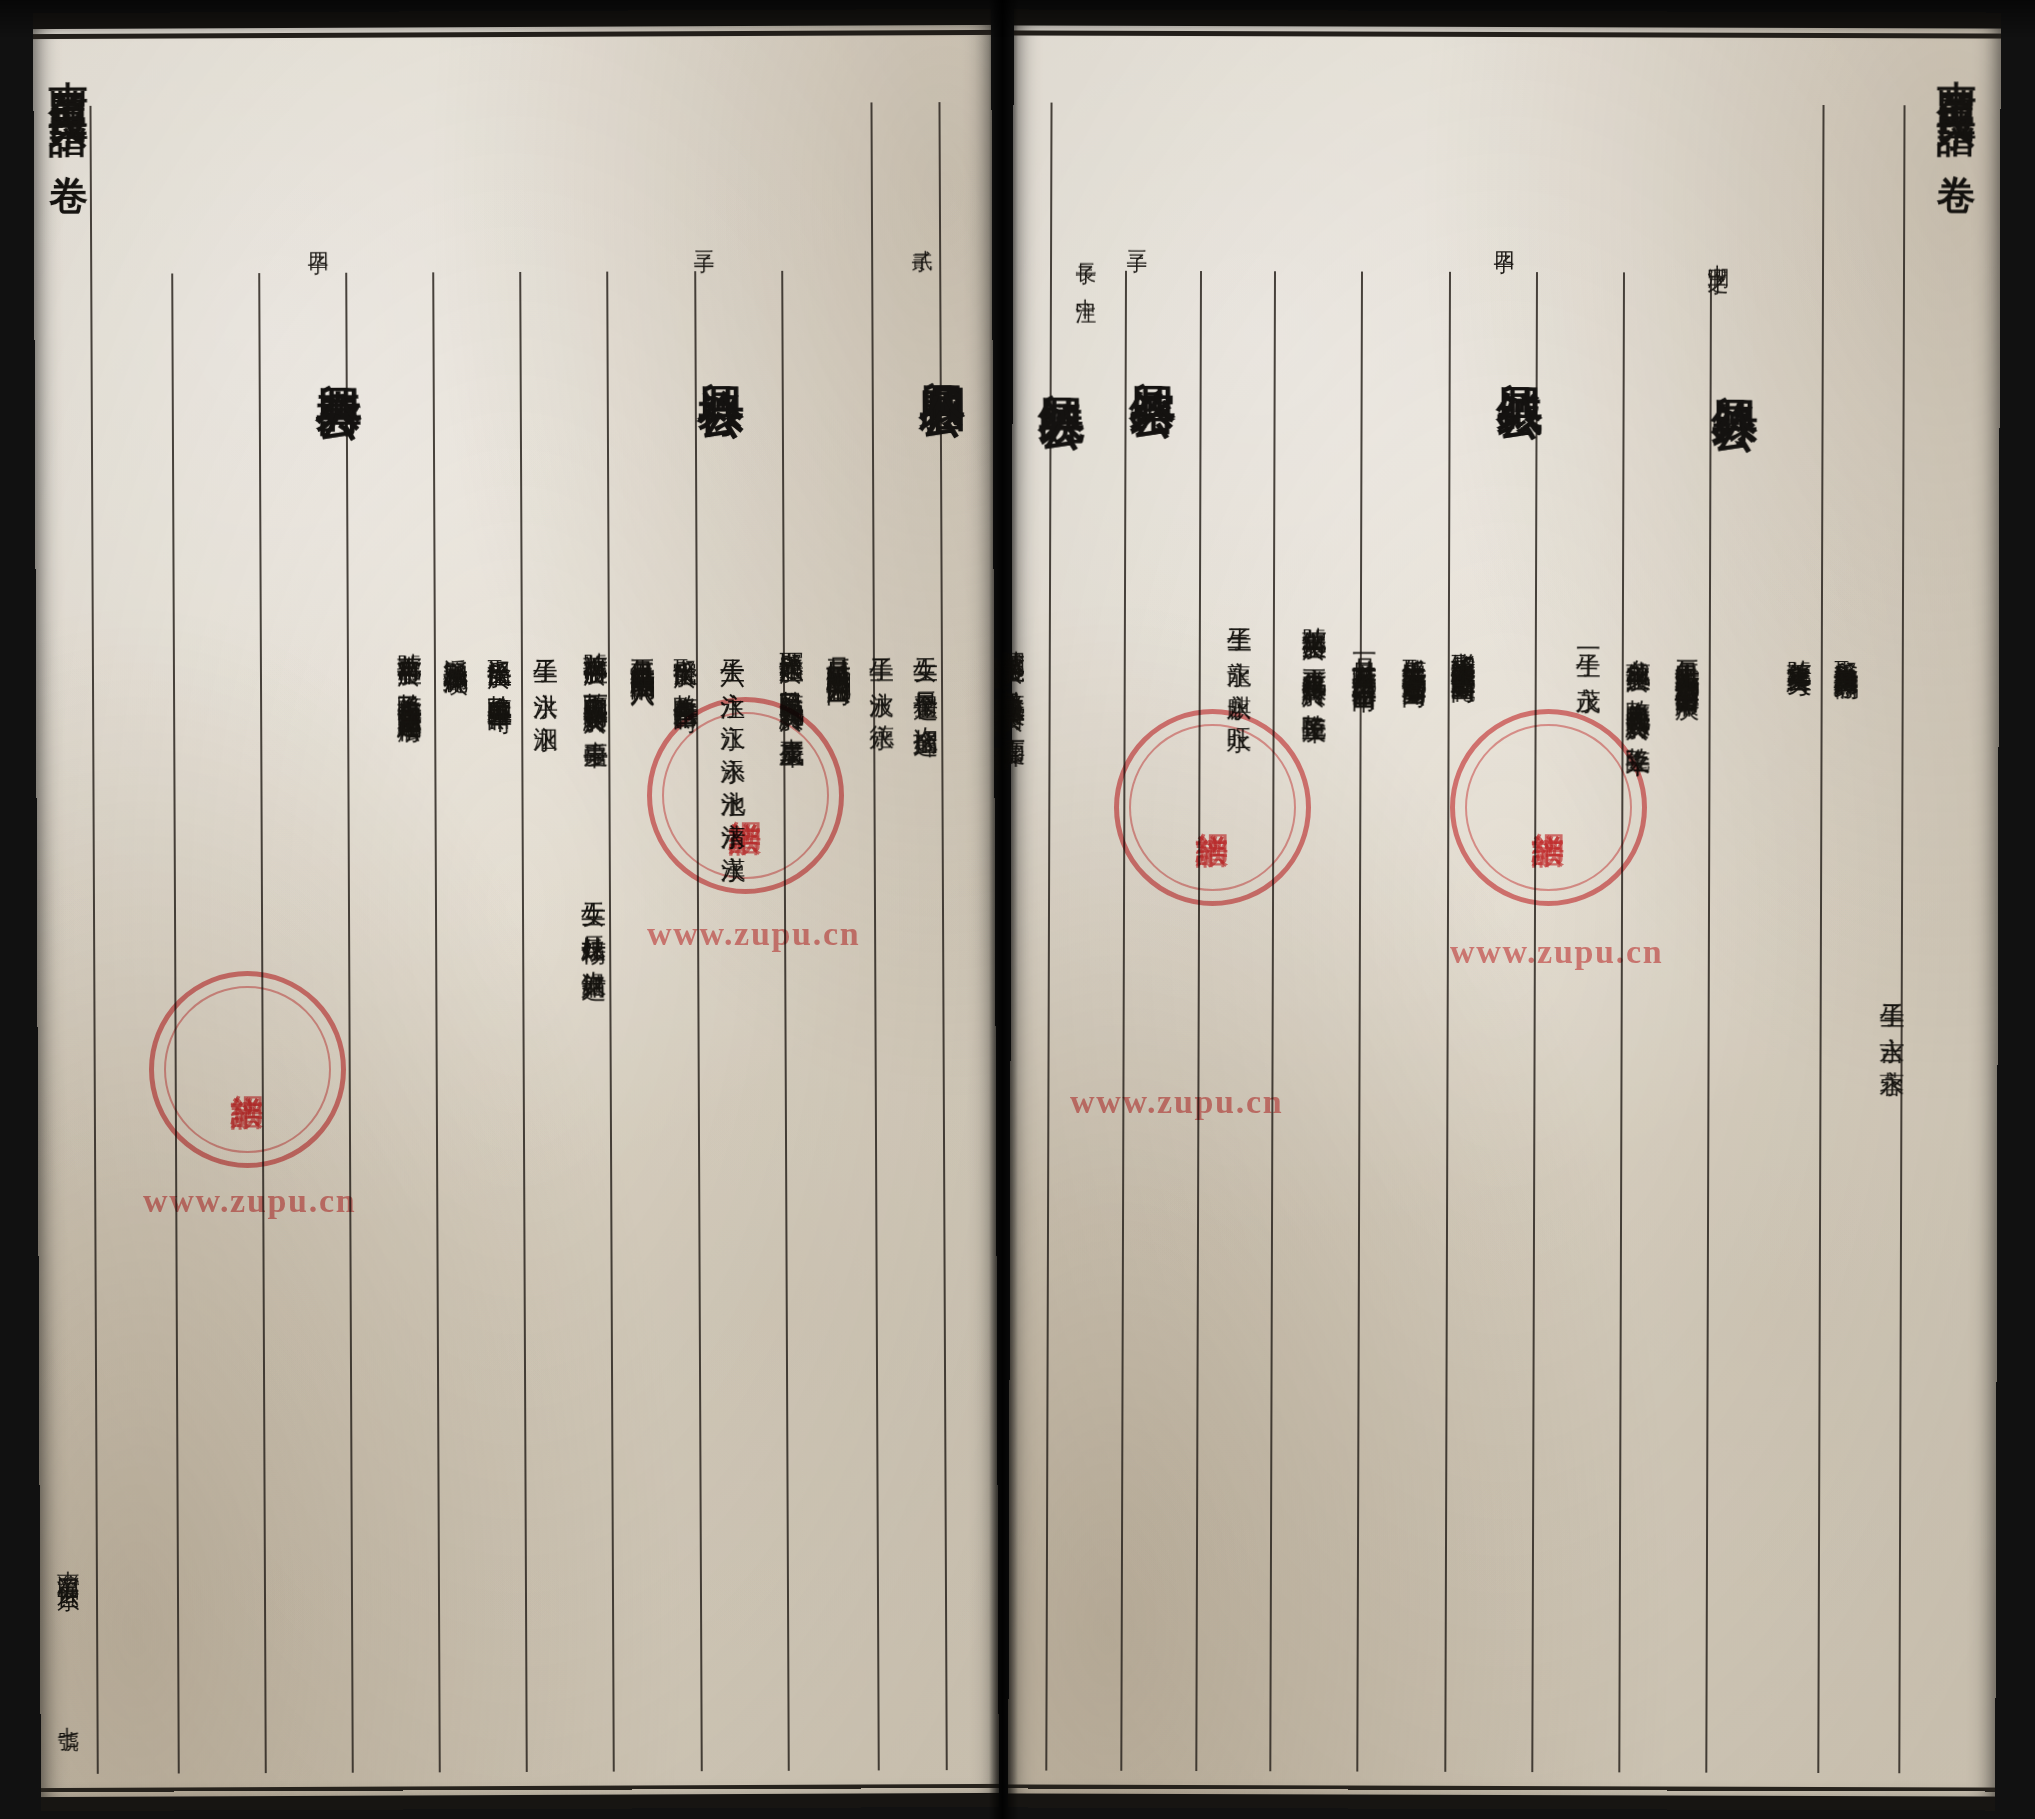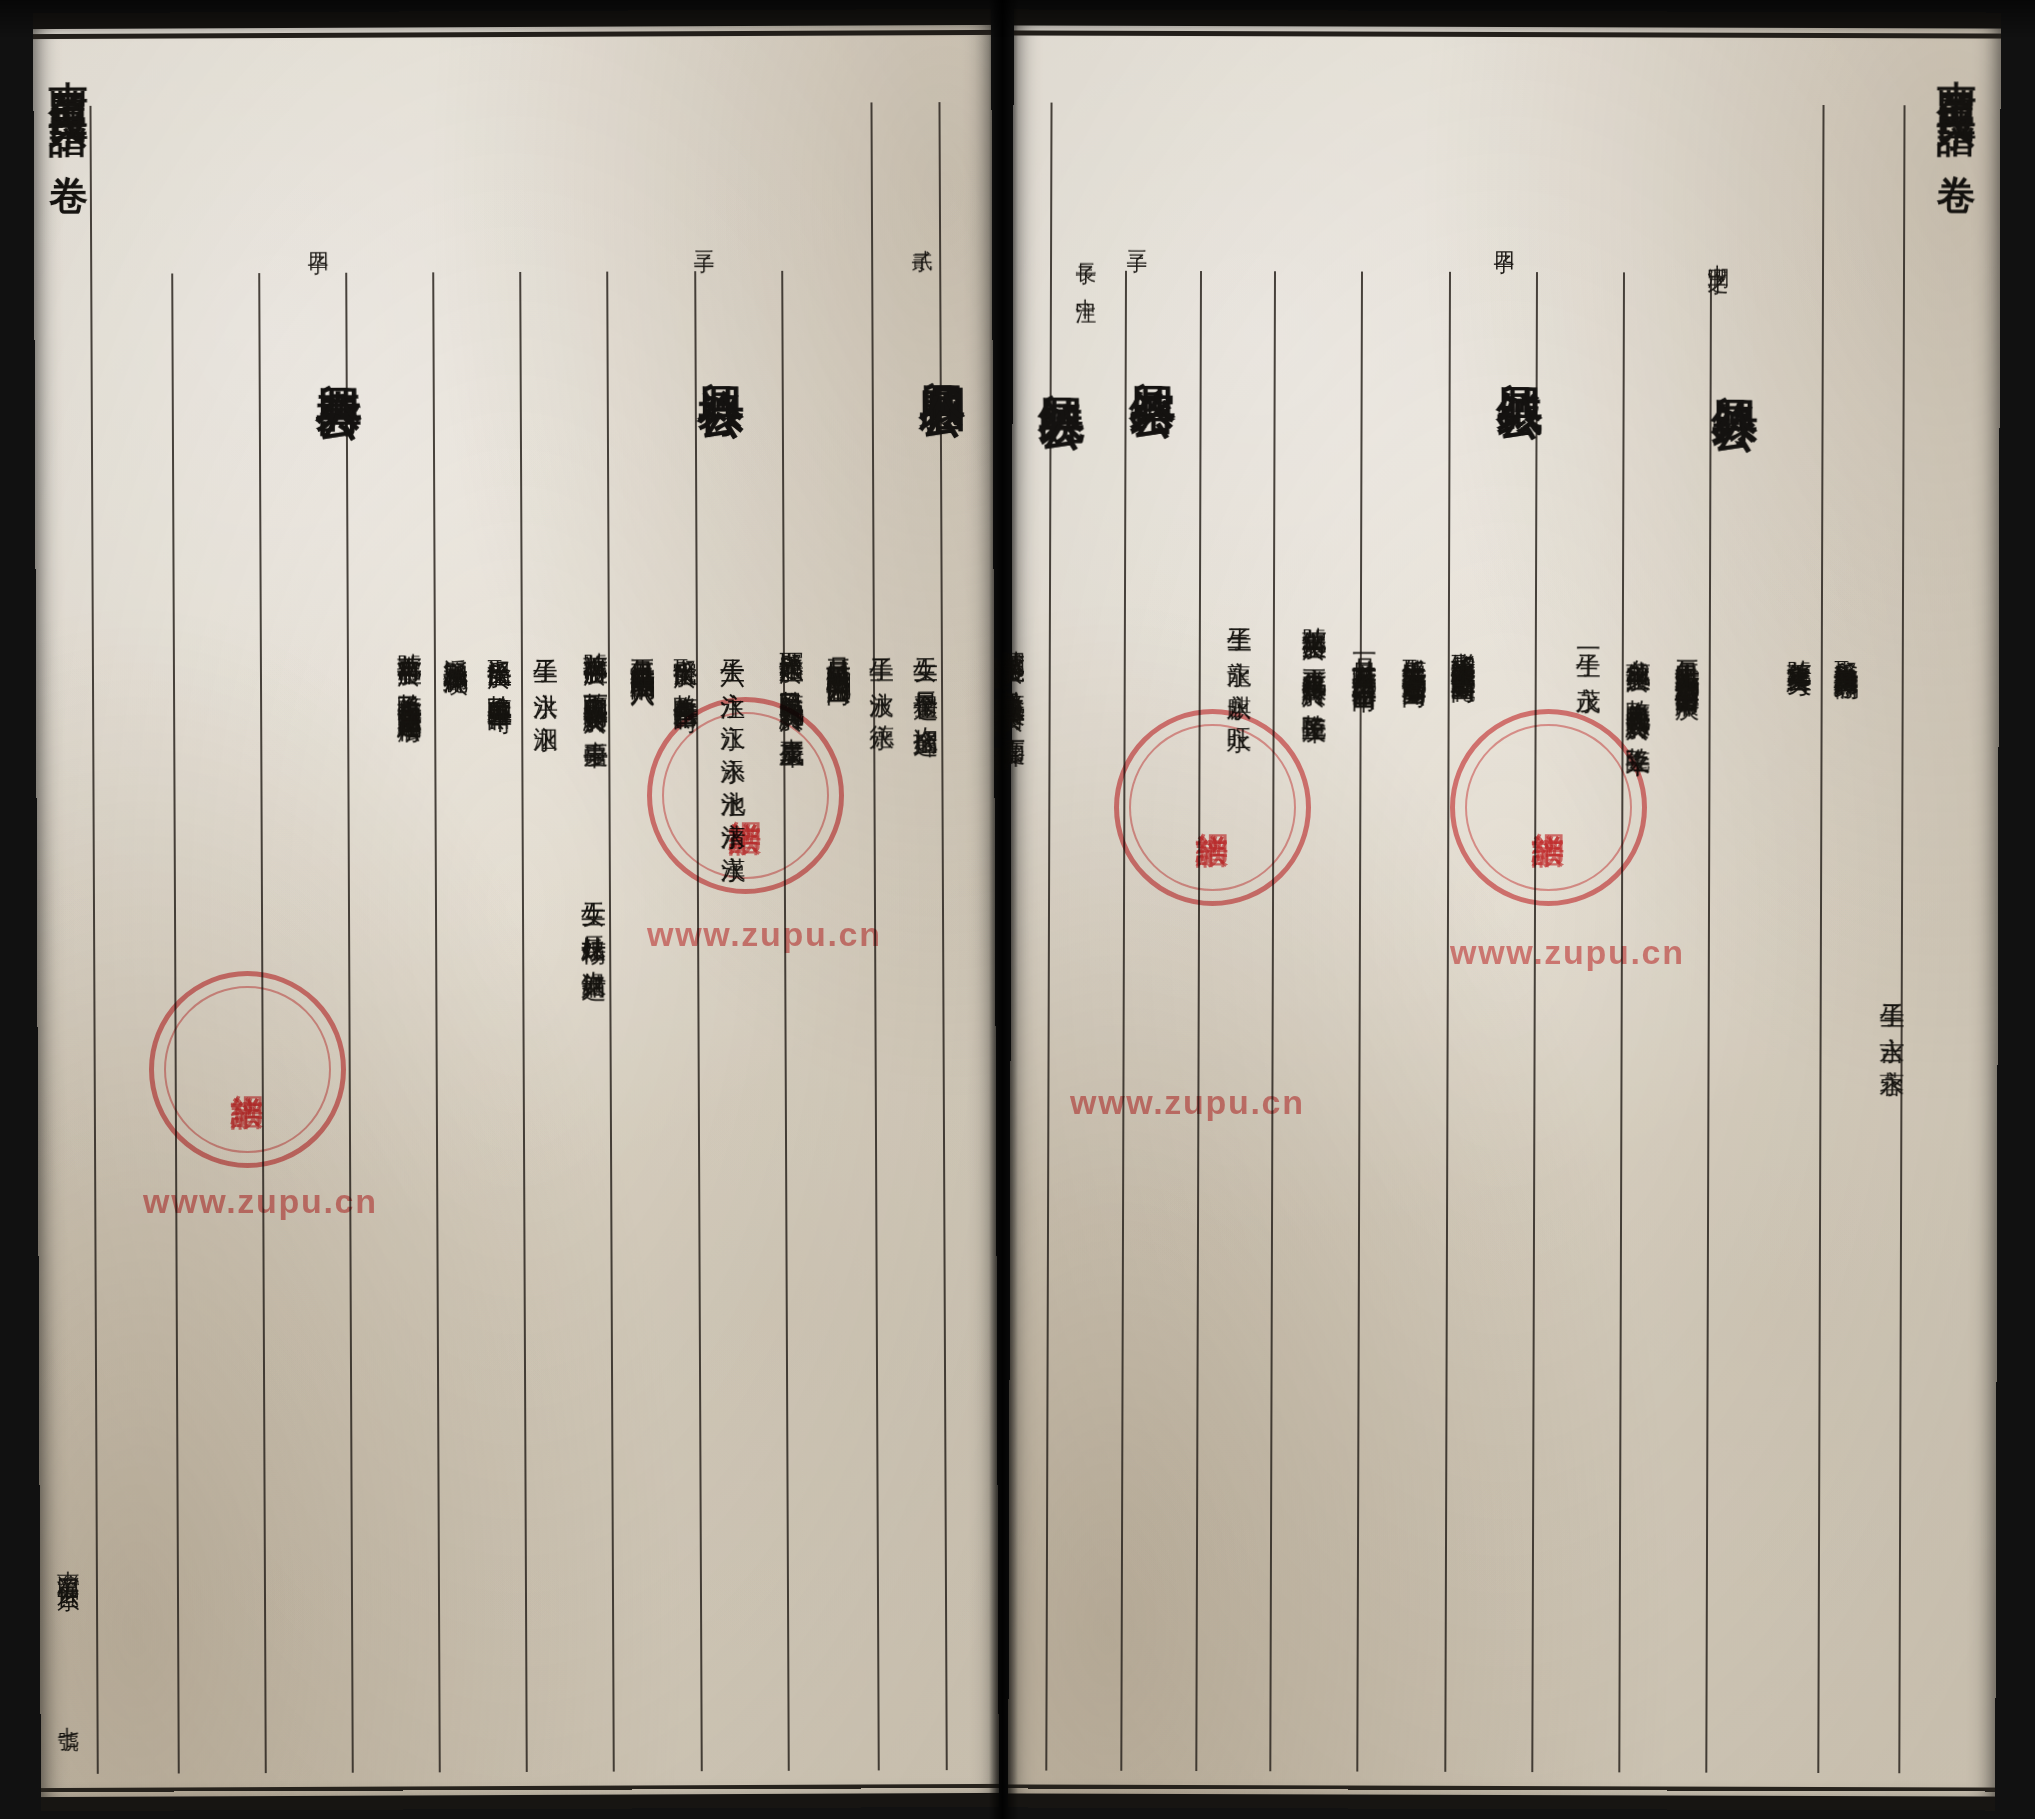--- a/index.html
+++ b/index.html
@@ -61,21 +61,21 @@
 
   
   .wm{position:absolute;border-radius:50%;pointer-events:none;
       border:5.6px solid rgba(214,44,46,.60);
       display:flex;align-items:center;justify-content:center;
       color:rgba(214,44,46,.62);font-weight:bold;
       writing-mode:vertical-rl;text-orientation:upright;
       mix-blend-mode:multiply;}
   .wm:before{content:"";position:absolute;inset:10px;border:2.5px solid rgba(214,44,46,.45);border-radius:50%;}
   .wm-txt{position:absolute;color:rgba(214,44,46,.55);font-weight:bold;
-          font-family:Liberation Sans, sans-serif;mix-blend-mode:multiply;pointer-events:none;}
+          font-family:Liberation Serif, serif;mix-blend-mode:multiply;pointer-events:none;}
 
   
   .gutter{position:absolute;left:989px;top:0;width:29px;height:1819px;
     background:linear-gradient(90deg,rgba(0,0,0,.0),rgba(0,0,0,.85) 45%,rgba(0,0,0,.0));}
 
   
   .edge-top{position:absolute;left:0;right:0;top:0;height:37px;
     background:linear-gradient(180deg,rgba(0,0,0,.55),rgba(0,0,0,0));}
 </style>
 </head>

